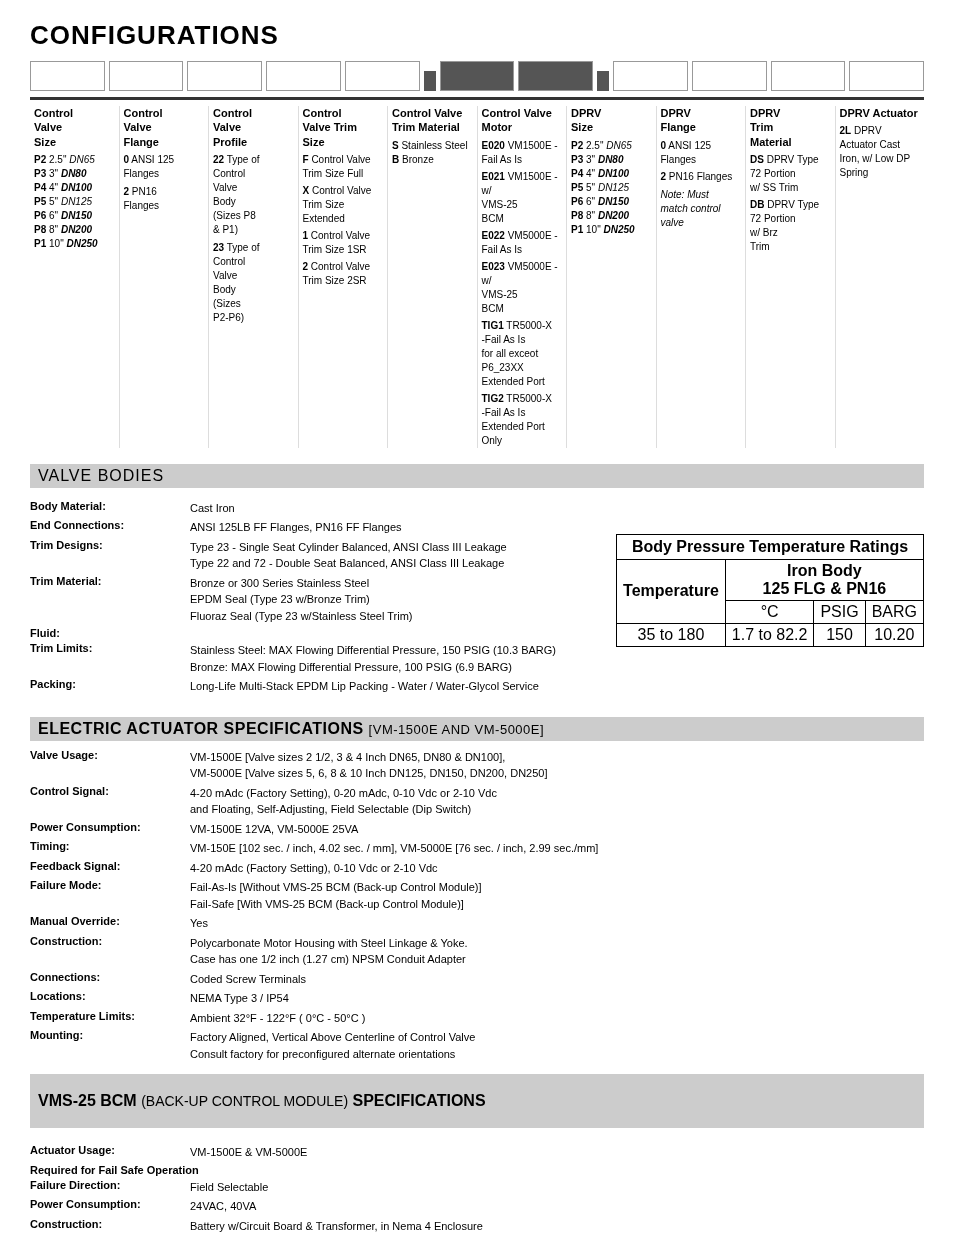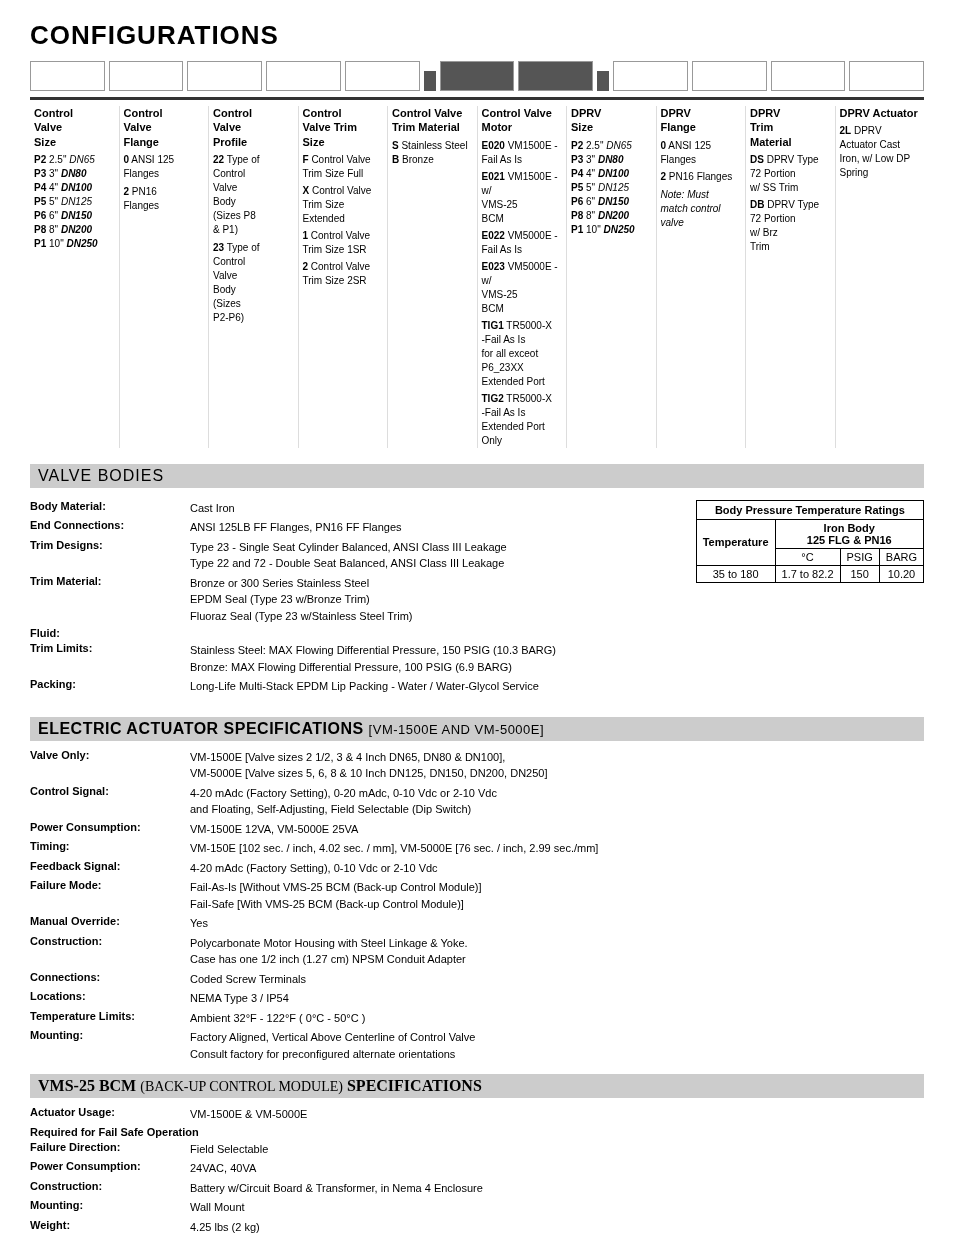--- a/index.html
+++ b/index.html
@@ -94,21 +94,22 @@
     }
     
     .pressure-temp-container {
       float: right;
       margin-left: 16px;
       margin-bottom: 10px;
     }
     .pressure-temp-table {
       border-collapse: collapse;
       border: 1px solid #000;
-      font-size: 11px;
+      font-size: 16px;
+      margin-top: 34px;
     }
     .pressure-temp-table th, .pressure-temp-table td {
       border: 1px solid #000;
       padding: 2px 6px;
       text-align: center;
     }
     .pressure-temp-table .header-main {
       text-align: center;
       font-weight: bold;
       background: #fff;
@@ -137,26 +138,25 @@
       letter-spacing: 0.5px;
       background: #ccc;
       padding: 3px 8px;
       margin-bottom: 8px;
       margin-top: 12px;
     }
     .elec-header .normal { font-weight: normal; }
     
     .vms-header {
       background: #ccc;
-      padding: 3px 8px;
+      padding: 18px 8px;
       font-size: 16px;
       font-weight: bold;
-      margin-bottom: 8px;
+      margin-bottom: 16px;
       margin-top: 12px;
-      font-family: Liberation Serif, serif;
     }
     .bold-italic { font-weight: bold; font-style: italic; }
   </style>
 </head>
 <body>
 
 <h1 class="page-title">CONFIGURATIONS</h1>
 
 <div class="config-diagram">
   <div class="diagram-box"></div>
@@ -345,21 +345,21 @@
 
 </div>
 
 <div class="elec-header">
   <span>ELECTRIC ACTUATOR SPECIFICATIONS</span>
   <span class="normal" style="font-size:13px; font-weight:normal;">[VM-1500E AND VM-5000E]</span>
 </div>
 
 <div class="spec-section">
   <div class="spec-row">
-    <span class="spec-label">Valve Only:</span>
+    <span class="spec-label">Valve Usage:</span>
     <span class="spec-value">
       VM-1500E [Valve sizes 2 1/2, 3 &amp; 4 Inch DN65, DN80 &amp; DN100],<br>
       VM-5000E [Valve sizes 5, 6, 8 &amp; 10 Inch DN125,  DN150, DN200, DN250]
     </span>
   </div>
   <div class="spec-row">
     <span class="spec-label">Control Signal:</span>
     <span class="spec-value">
       4-20 mAdc (Factory Setting), 0-20 mAdc, 0-10 Vdc or 2-10 Vdc<br>
       and Floating, Self-Adjusting, Field Selectable (Dip Switch)

